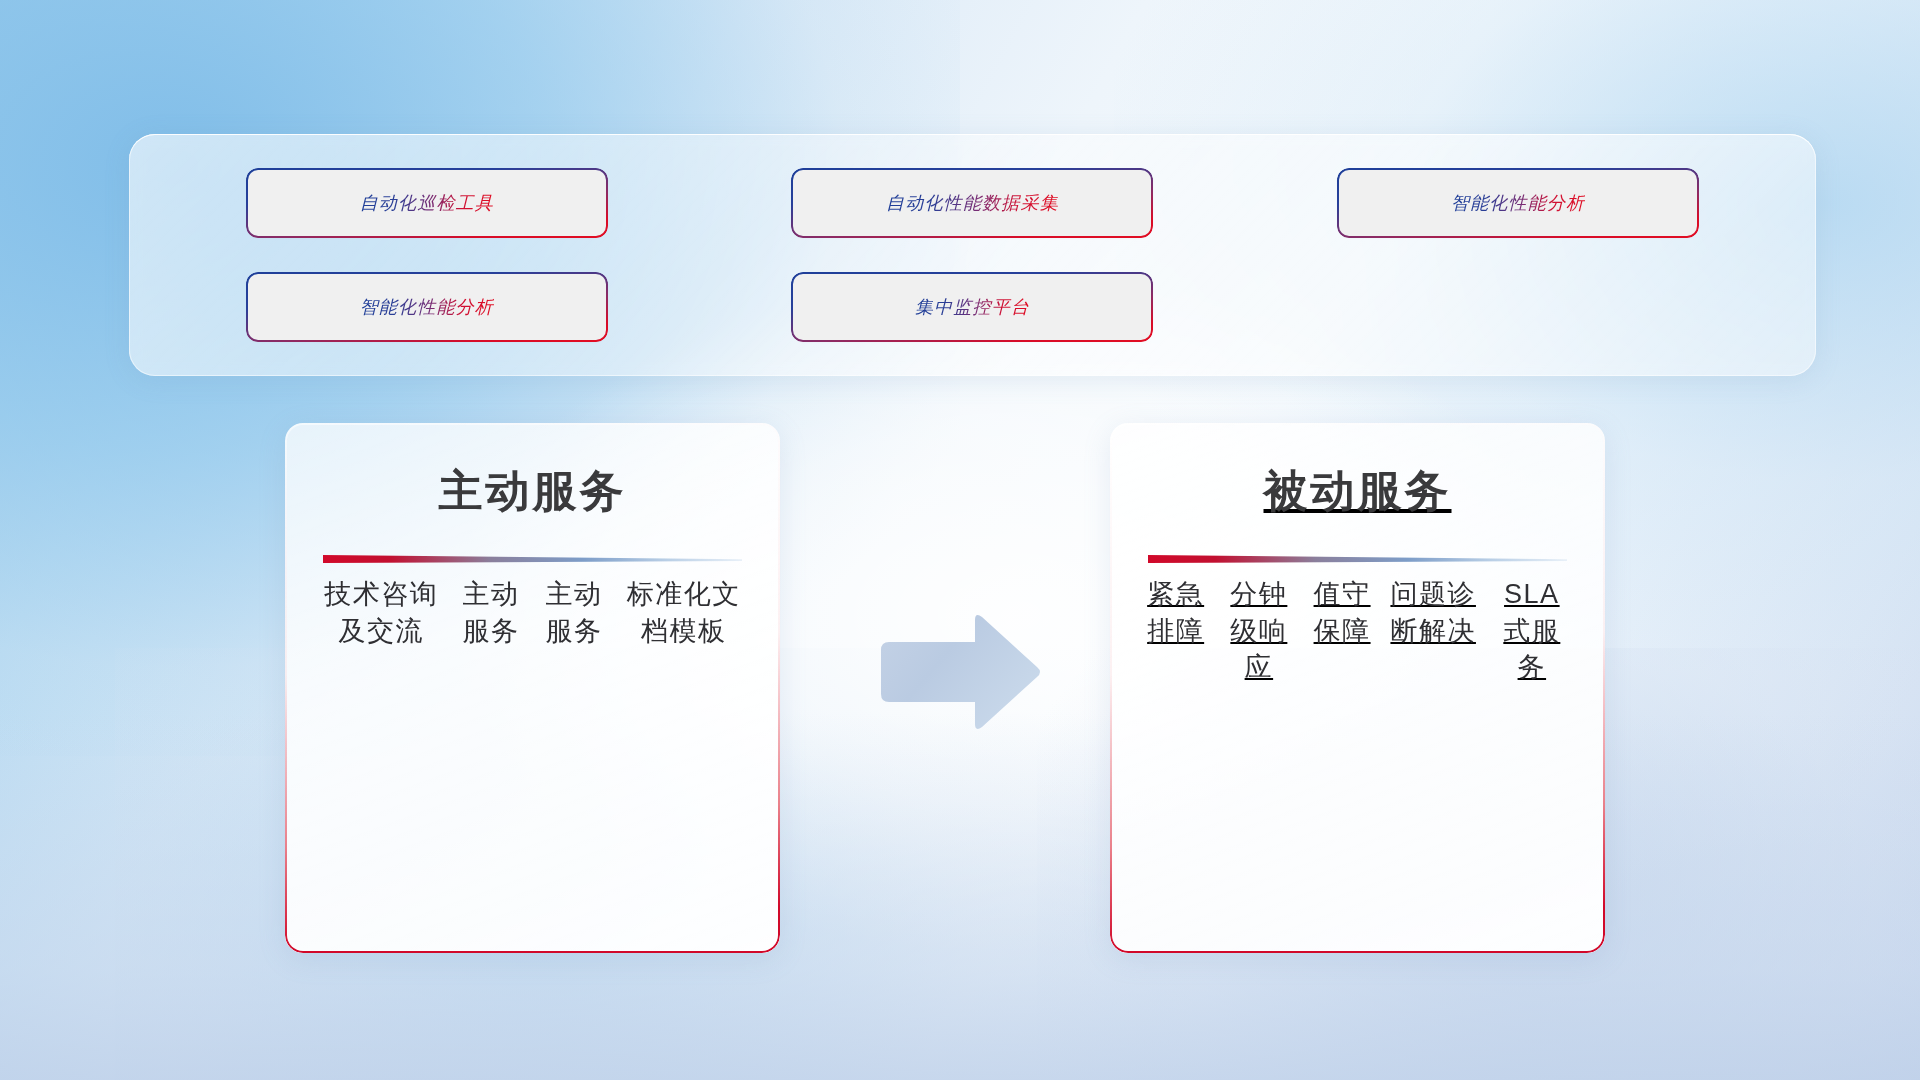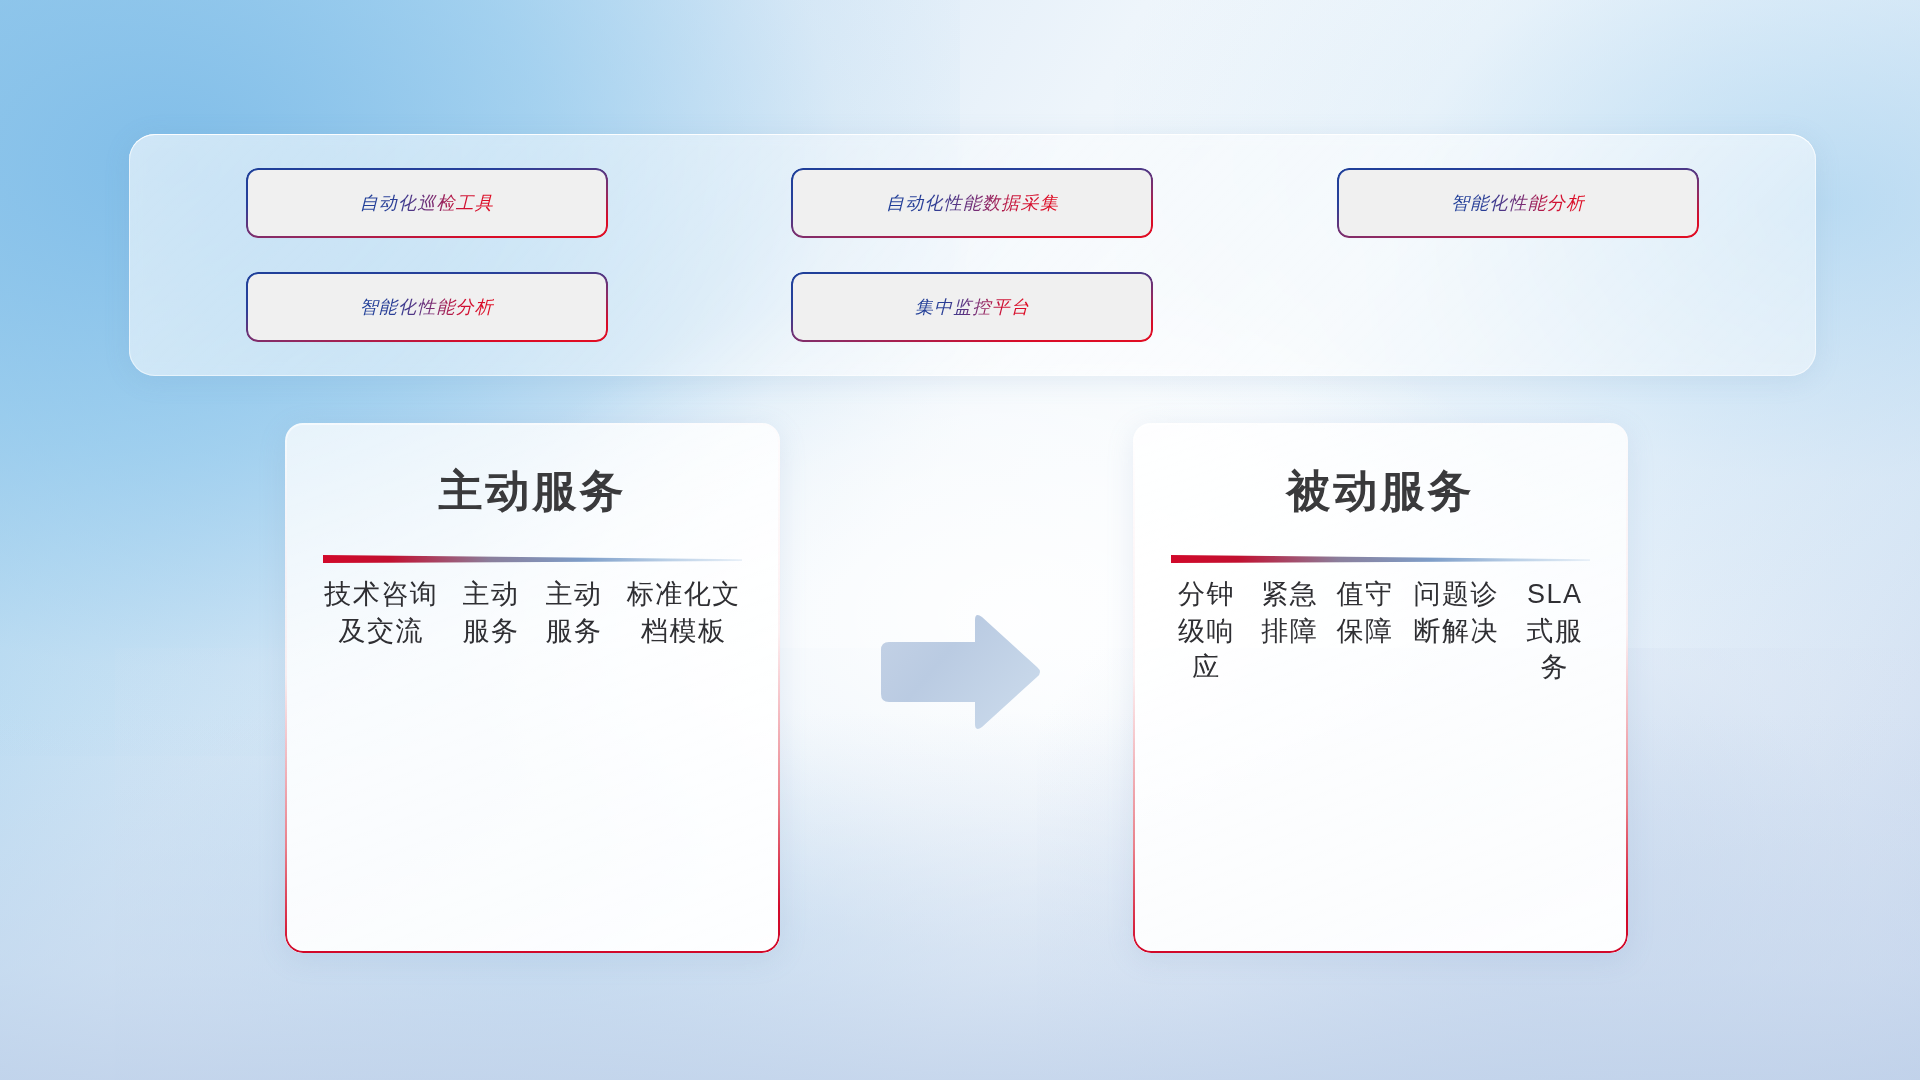--- a/index.html
+++ b/index.html
@@ -71,21 +71,21 @@
     overflow:hidden;
   }
   .card::after{
     content:"";position:absolute;inset:0;border-radius:18px;padding:2px;
     background:linear-gradient(175deg,rgba(255,255,255,.55) 0%,rgba(248,214,218,.35) 44%,rgba(226,80,94,.72) 74%,#d1092a 92%,#d1092a 100%);
     -webkit-mask:linear-gradient(#000 0 0) content-box,linear-gradient(#000 0 0);
     -webkit-mask-composite:xor;mask:linear-gradient(#000 0 0) content-box,linear-gradient(#000 0 0);
     mask-composite:exclude;pointer-events:none;
   }
   #card-left{left:285px;}
-  #card-right{left:1133px;}
+  #card-right{left:1110px;text-decoration:underline;}
   .card-inner{position:relative;z-index:1;display:flex;flex-direction:column;height:100%;box-sizing:border-box;padding:28px 34px 26px;}
   .card-title{
     text-align:center;font-size:44px;font-weight:700;color:#3a3a3c;letter-spacing:3px;
     margin:16px 0 12px;line-height:1.1;
   }
   .divider-wrap{margin:26px 4px 0 4px;height:12px;}
   .divider{display:block;width:100%;height:12px;}
   .item-list{flex:1;display:flex;justify-content:center;gap:12px;margin-top:4px;}
   .item{text-align:center;font-size:27px;color:#2f2f33;letter-spacing:1.5px;line-height:1.35;padding:7px 0;}
 
@@ -177,22 +177,22 @@
               <stop offset="40%" stop-color="#8a7f9c"></stop>
               <stop offset="62%" stop-color="#7d9dc8"></stop>
               <stop offset="82%" stop-color="#b9cfe6"></stop>
               <stop offset="100%" stop-color="#e8f0f8"></stop>
             </linearGradient>
           </defs>
           <path d="M0 2 L420 6.2 L420 8 L0 10 Z" fill="url(#divGradR)"></path>
         </svg>
       </div>
       <div class="item-list">
+        <div class="item">紧急排障</div>
         <div class="item">分钟级响应</div>
-        <div class="item">紧急排障</div>
         <div class="item">值守保障</div>
         <div class="item">问题诊断解决</div>
         <div class="item">SLA式服务</div>
       </div>
     </div>
   </div>
 
 </div>
 
 </body></html>

